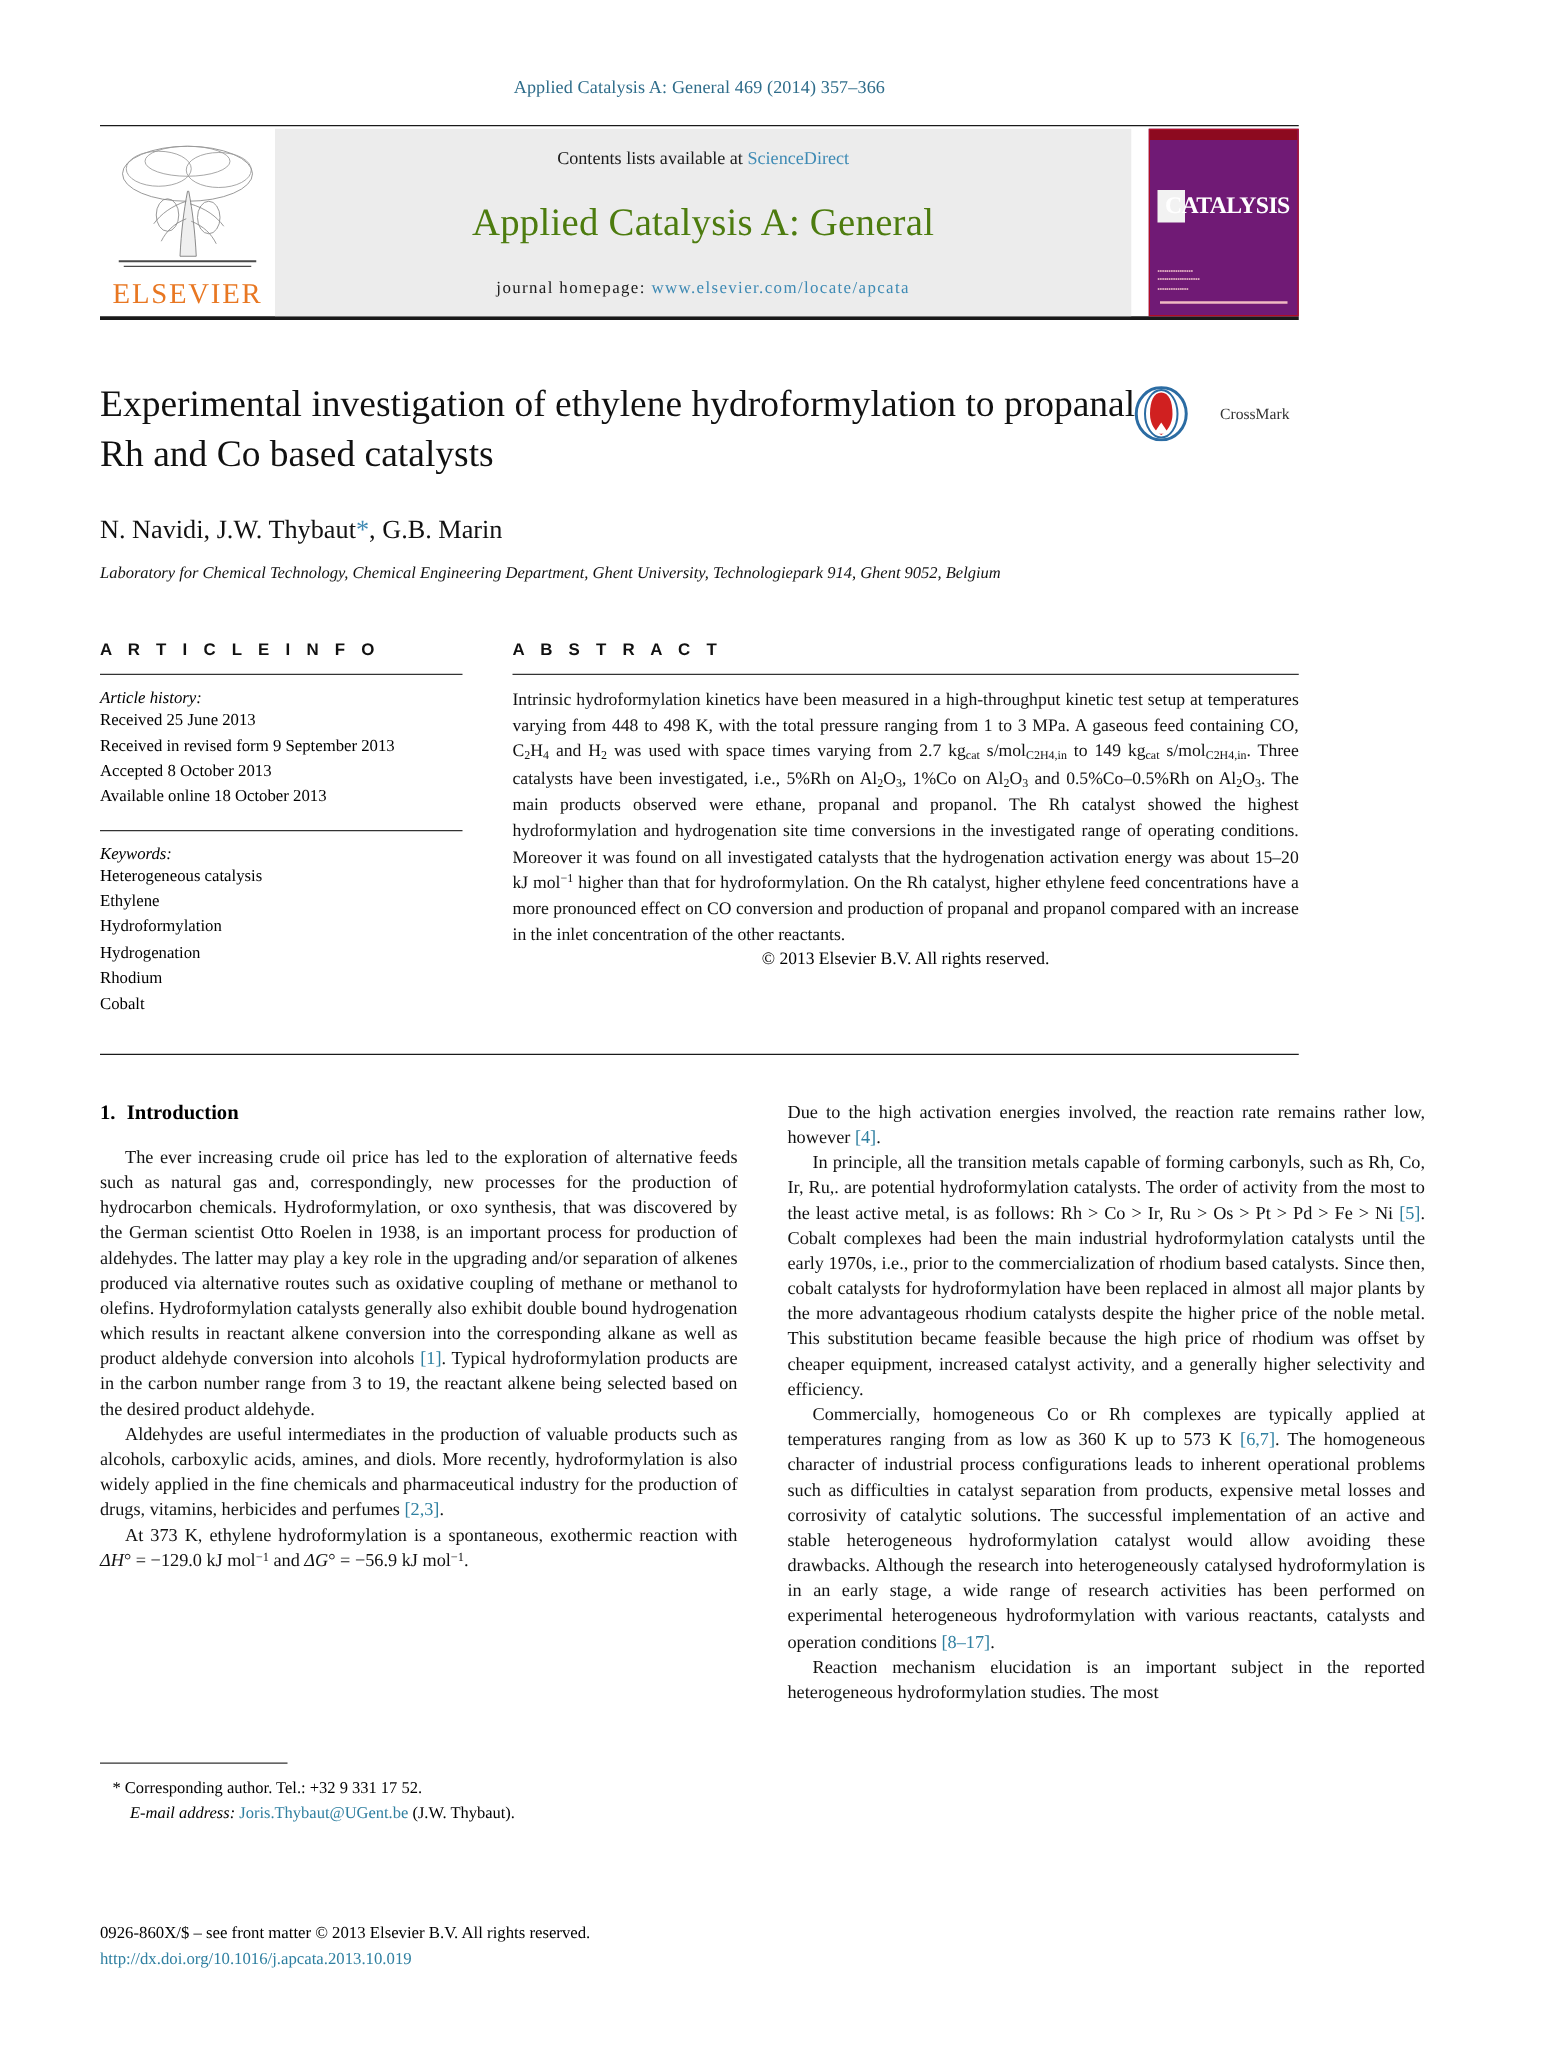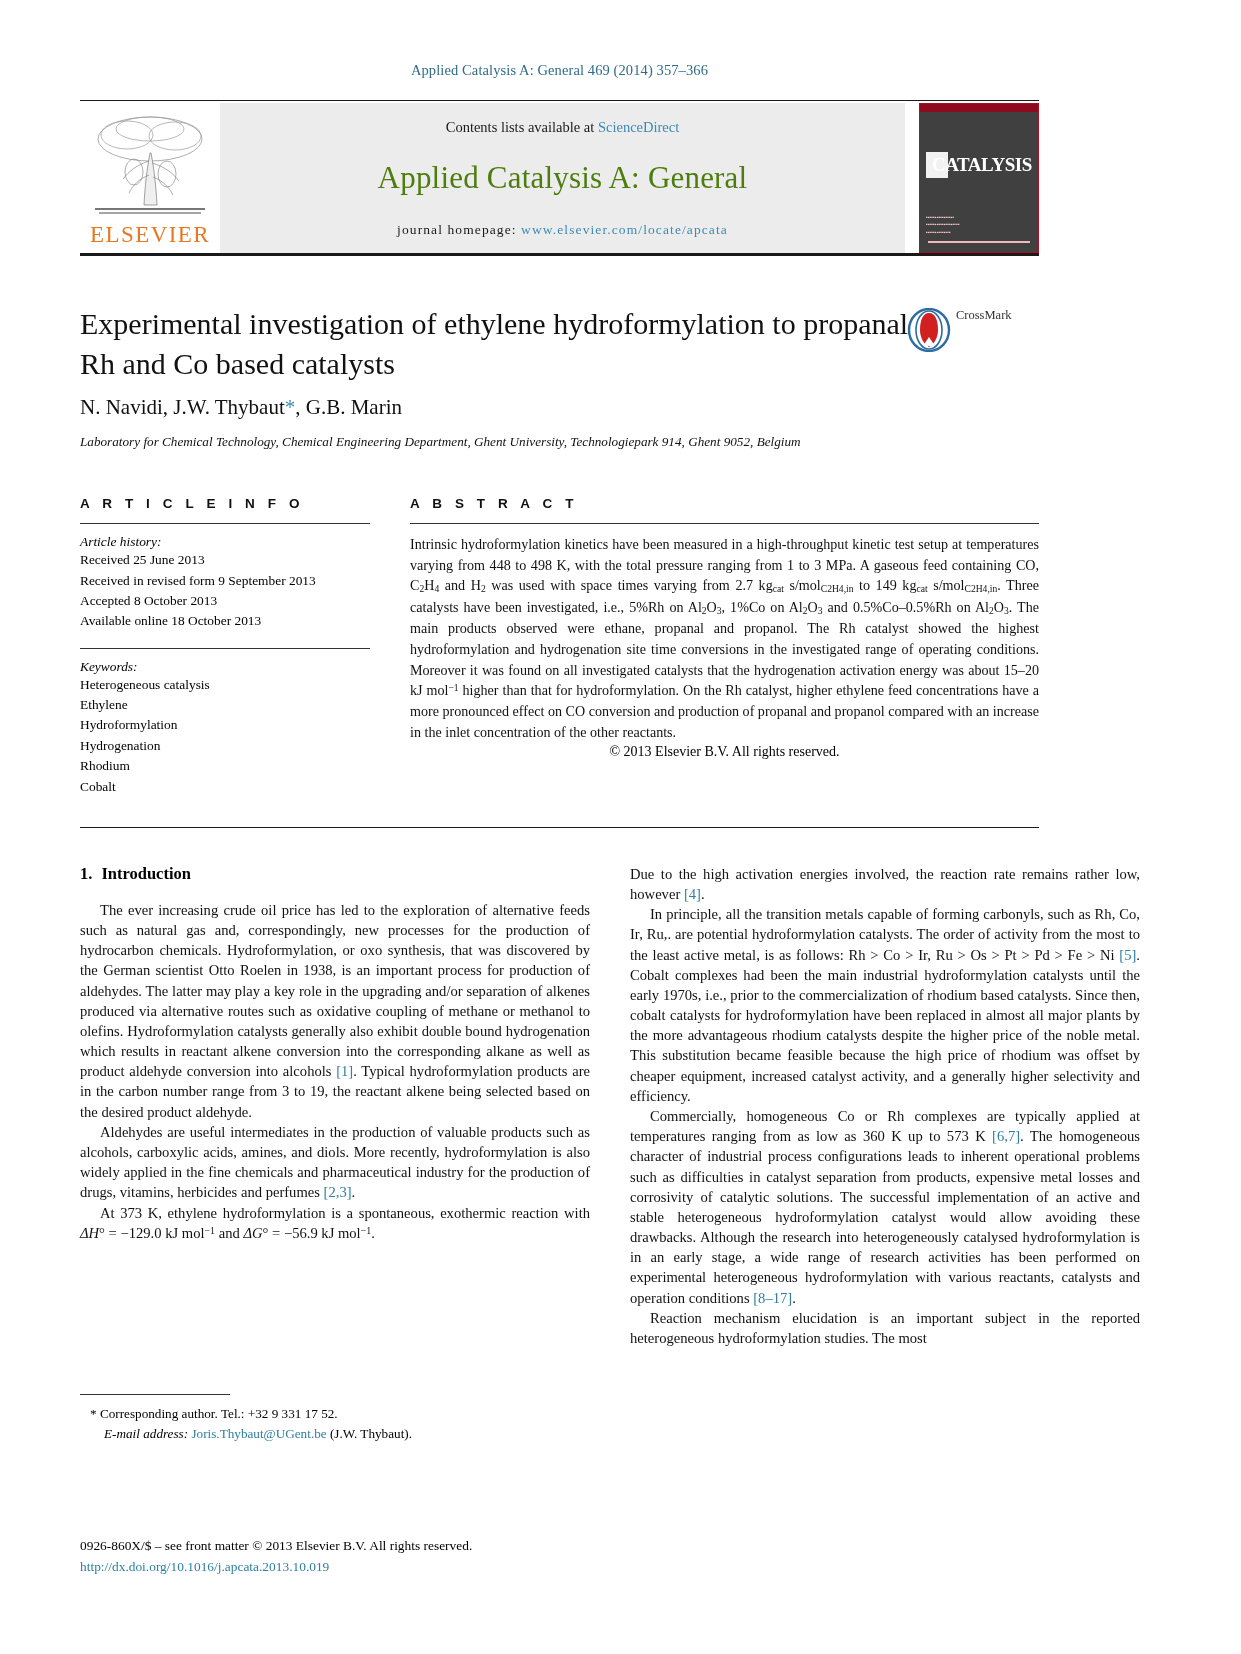--- a/index.html
+++ b/index.html
@@ -85,21 +85,21 @@
   .homepage-line {
     font-size: 13.5px;
     letter-spacing: 1.1px;
     color: #1a1a1a;
   }
   .homepage-line .hp-link { color: #3e8ab4; }
   .cover-thumb {
     width: 118px;
     flex: 0 0 118px;
     margin-left: 14px;
-    background: #404040;
+    background: #701a75;
     position: relative;
     border: 1px solid #b00c26;
     overflow: hidden;
   }
   .cover-top-bar { position:absolute; top:0; left:0; right:0; height:8px; background:#8d0a1f; }
   .cover-white-box {
     position: absolute; left: 6px; top: 48px; width: 22px; height: 26px; background: #f2f2f2;
   }
   .cover-word {
     position: absolute; left: 12px; top: 50px; right: 2px;
@@ -122,38 +122,39 @@
   .article-title {
     font-size: 30px;
     line-height: 1.32;
     font-weight: normal;
     color: #111;
     margin: 0;
     max-width: 900px;
   }
   .authors {
     font-size: 21px;
-    margin-top: 12px;
+    margin-top: 28px;
     color: #111;
   }
   .authors .corr-star { color: #3e8ab4; }
   .affiliation {
     font-size: 13.2px;
     font-style: italic;
     margin-top: 14px;
     color: #111;
   }
   .crossmark {
     position: absolute;
     right: 0;
     top: 4px;
     width: 132px;
     height: 46px;
     display: flex;
-    align-items: flex-start;
+    align-items: center;
+    gap: 20px;
   }
   .crossmark-label {
     font-size: 12.5px;
     color: #333;
     margin-left: 5px;
   }
 
   
   .info-abstract {
     display: flex;

